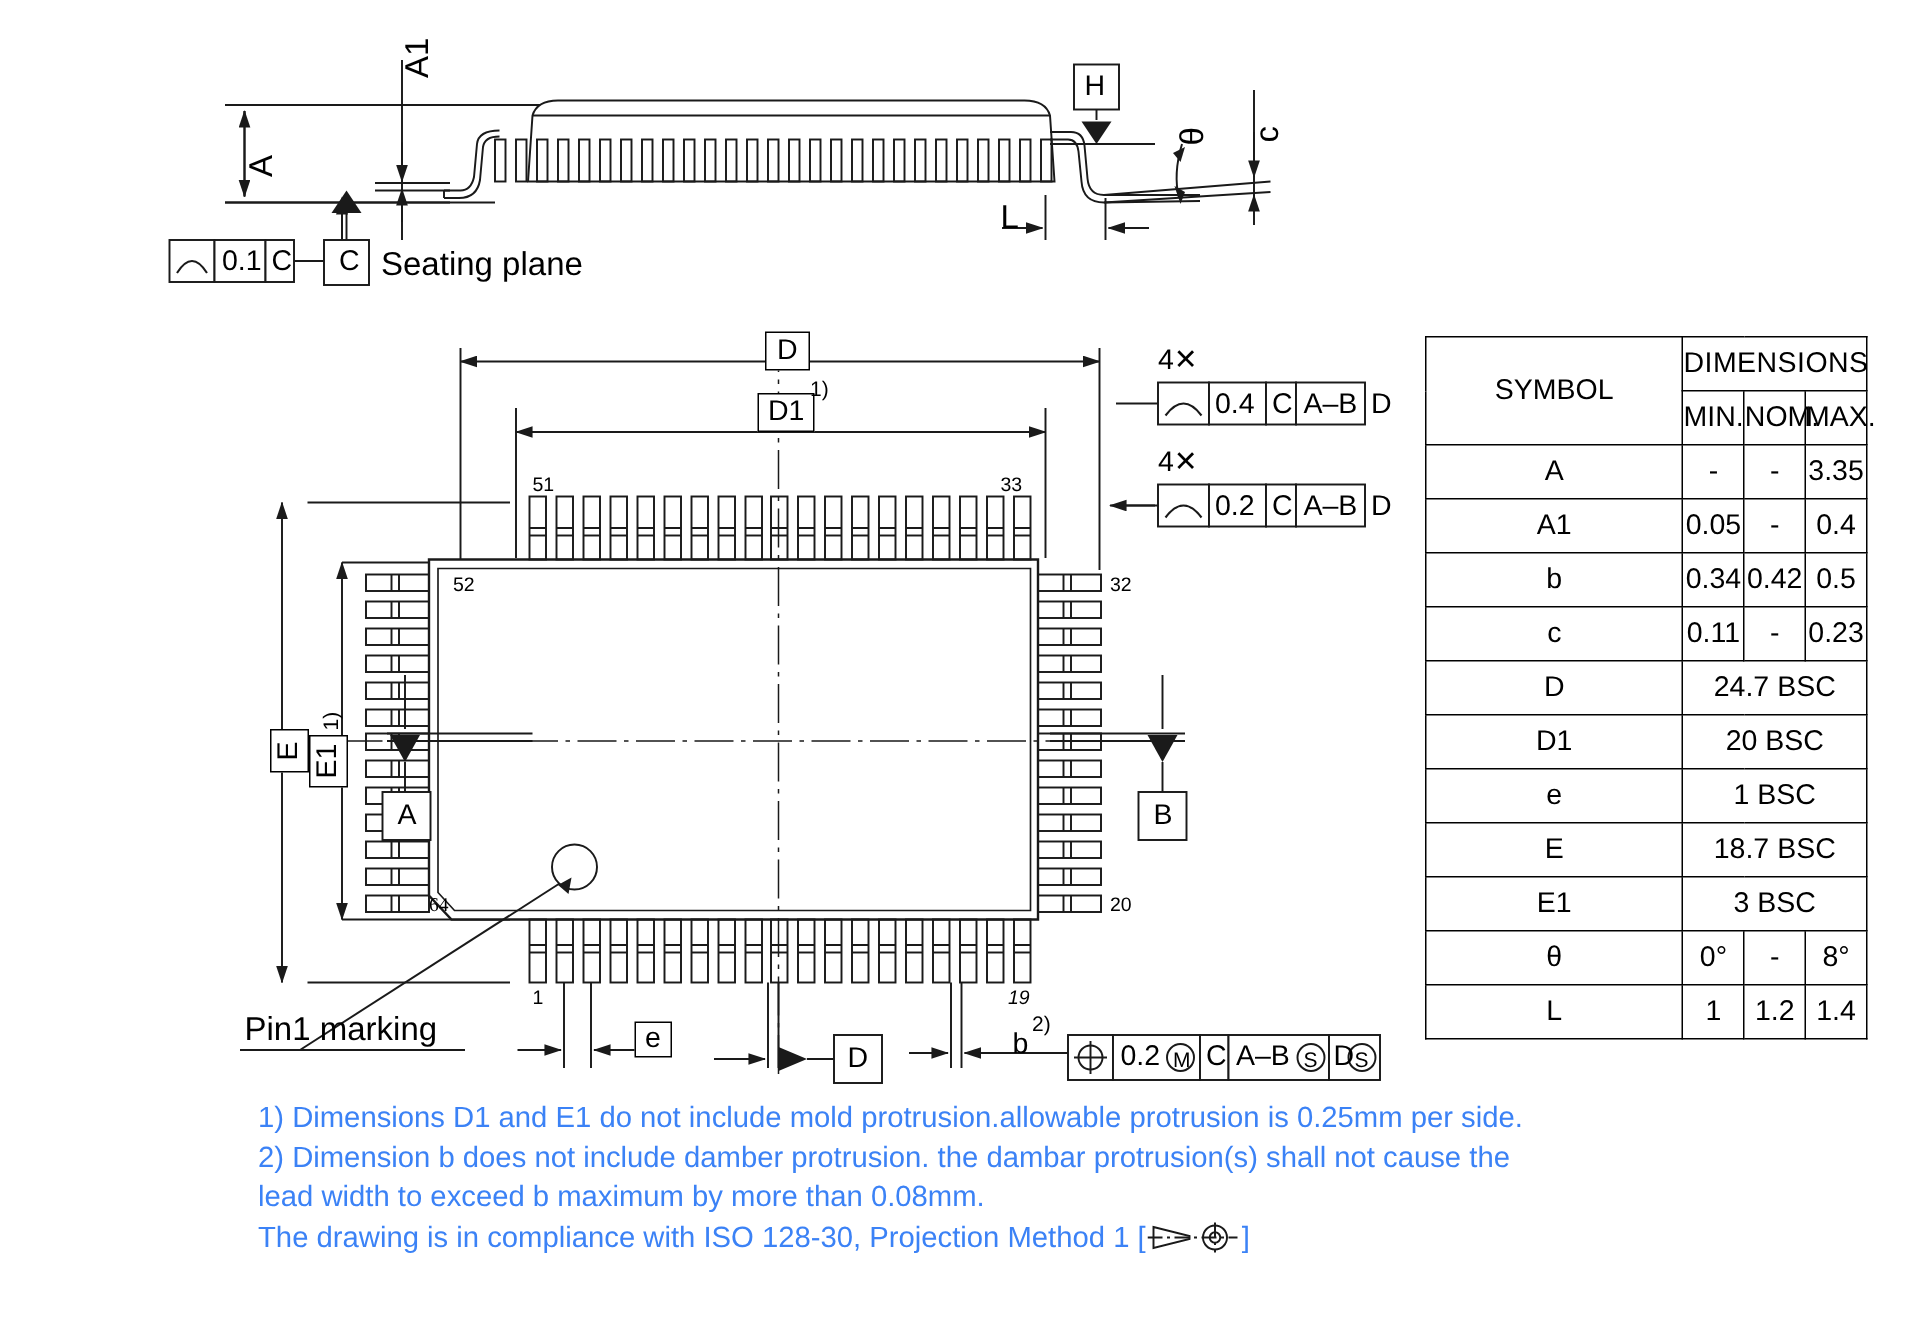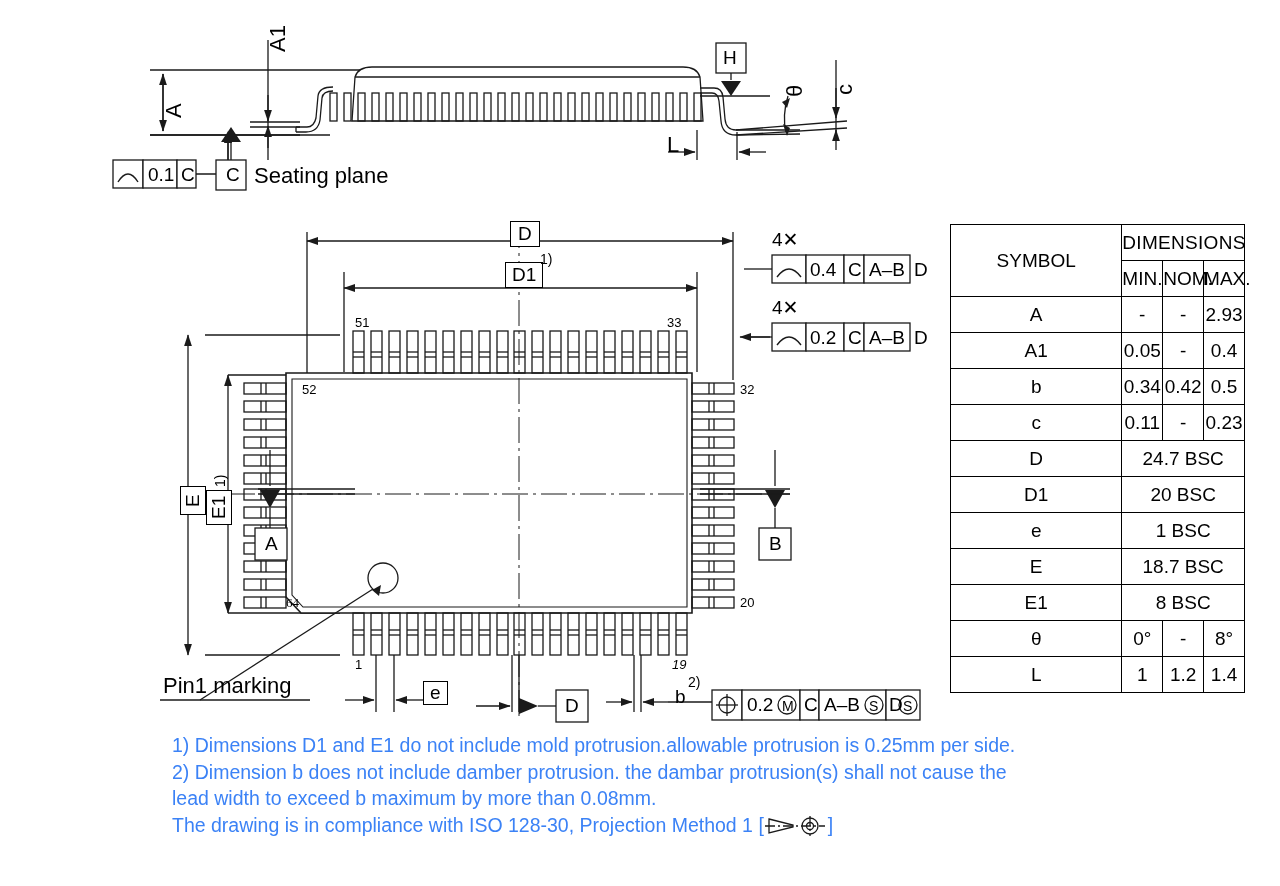--- a/index.html
+++ b/index.html
@@ -624,21 +624,21 @@
         <tr>
           <td class="col-v">MIN.</td>
           <td class="col-v">NOM.</td>
           <td class="col-v">MAX.</td>
         </tr>
 
         <tr>
           <td>A</td>
           <td>-</td>
           <td>-</td>
-          <td>2.93</td>
+          <td>3.35</td>
         </tr>
         <tr>
           <td>A1</td>
           <td>0.05</td>
           <td>-</td>
           <td>0.4</td>
         </tr>
         <tr>
           <td>b</td>
           <td>0.34</td>
@@ -663,21 +663,21 @@
         <tr>
           <td>e</td>
           <td class="span3" colspan="3">1 BSC</td>
         </tr>
         <tr>
           <td>E</td>
           <td class="span3" colspan="3">18.7 BSC</td>
         </tr>
         <tr>
           <td>E1</td>
-          <td class="span3" colspan="3">8 BSC</td>
+          <td class="span3" colspan="3">3 BSC</td>
         </tr>
 
         <tr>
           <td>θ</td>
           <td>0°</td>
           <td>-</td>
           <td>8°</td>
         </tr>
         <tr>
           <td>L</td>

